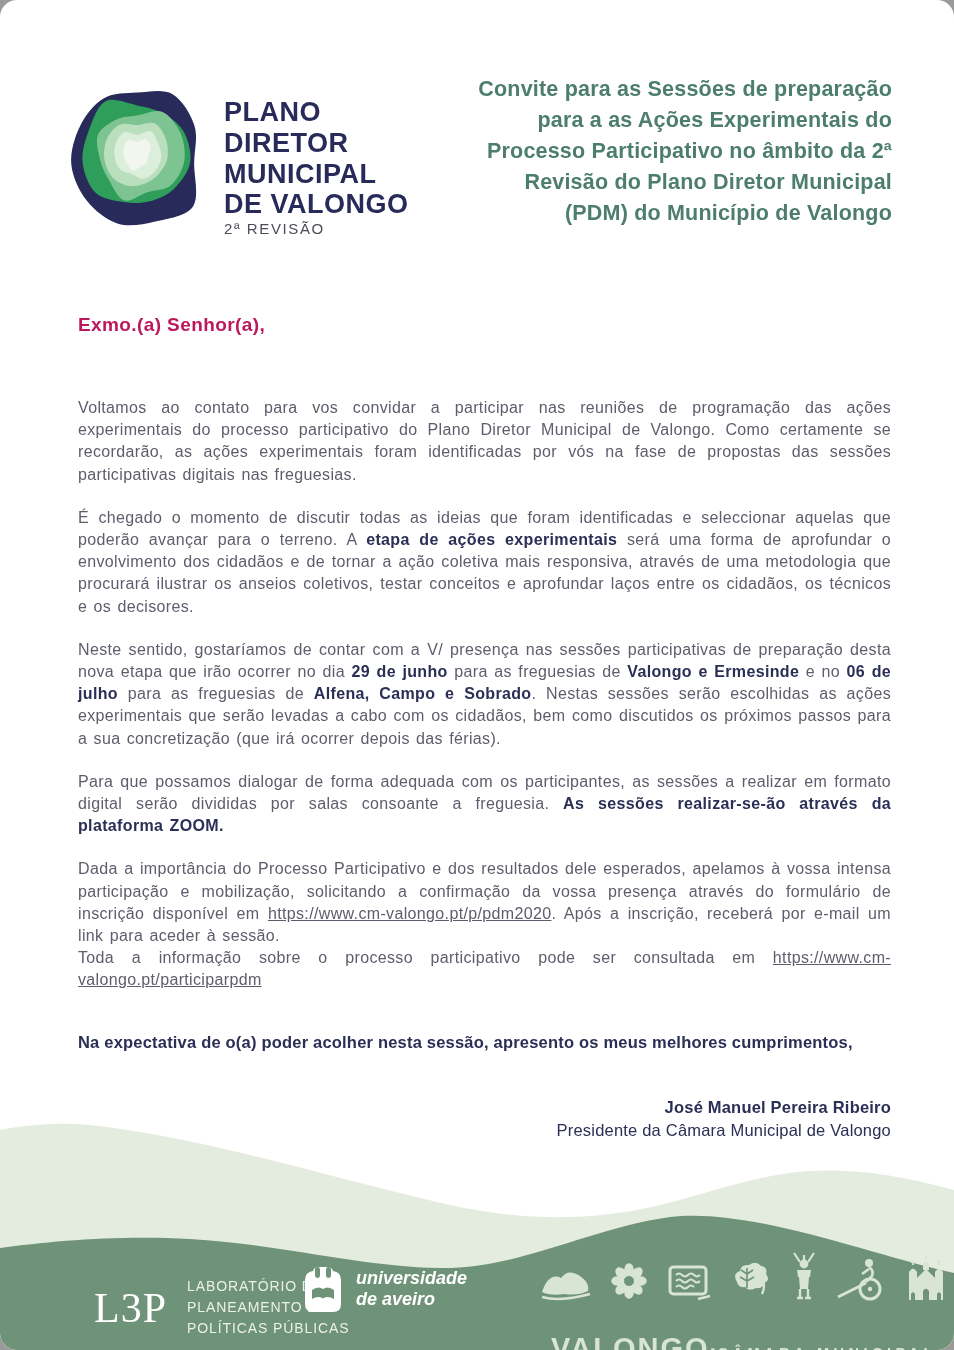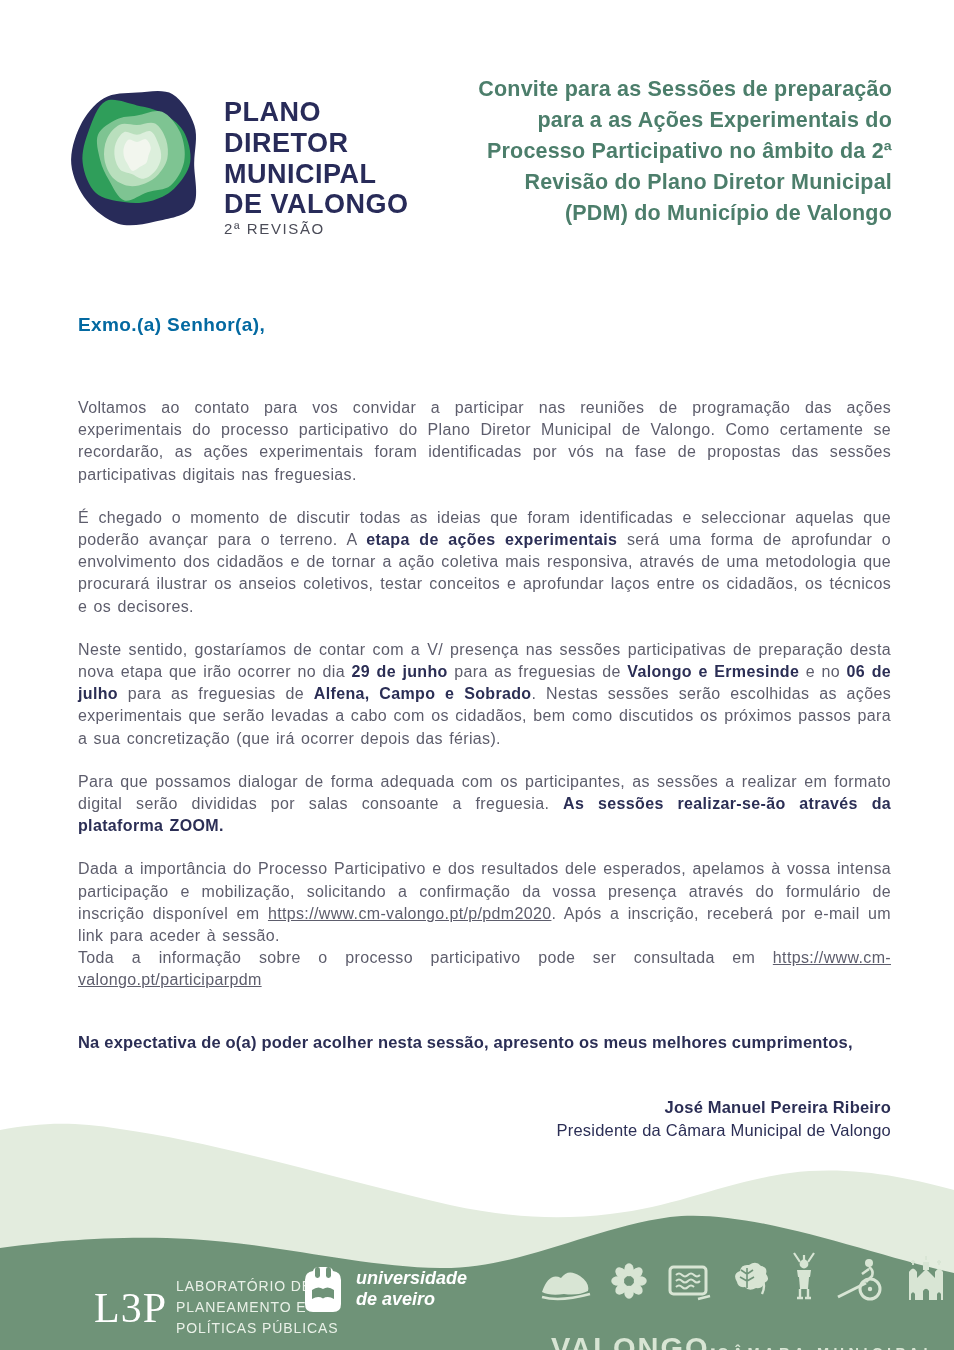--- a/index.html
+++ b/index.html
@@ -1,49 +1,49 @@
 <!DOCTYPE html>
 <html style="--wave-dark: #6f9378; --pale: #d8e5d4;"><head>
 <meta charset="utf-8">
 <style>
   html,body{margin:0;padding:0;background:#9a9a9a;}
   .page{position:relative;width:954px;height:1350px;background:#ffffff;margin:0 auto;
-        overflow:hidden;font-family:"Liberation Sans",sans-serif;}
+        overflow:hidden;font-family:"Liberation Sans",sans-serif;border-radius:17px;}
 
   
   .logo-wrap{position:absolute;left:58px;top:64px;display:flex;align-items:center;gap:8px;}
   .logo-mark{width:158px;height:180px;flex:0 0 auto;}
   .logo-text{padding-top:26px;}
   .logo-title{font-size:27px;font-weight:bold;color:#282b59;line-height:1.14;letter-spacing:0.5px;}
   .logo-subtitle{font-size:15px;color:#4b4c58;letter-spacing:1.6px;}
 
   .doc-title{position:absolute;right:62px;top:74px;width:470px;text-align:right;
              font-size:21.5px;line-height:31px;font-weight:bold;color:#4c7e6b;letter-spacing:0.2px;}
 
   .salutation{position:absolute;left:78px;top:314px;font-size:19px;font-weight:bold;
-              color:#0369a1;letter-spacing:0.4px;}
+              color:#be185d;letter-spacing:0.4px;}
 
   
   .body{position:absolute;left:78px;top:397px;width:813px;font-size:16px;line-height:22.2px;
         color:#5d5d6c;text-align:justify;letter-spacing:0.35px;word-spacing:1.5px;}
   .para{margin:0 0 21px 0;}
   .para.no-gap{margin-bottom:0;}
   .seg-bold{font-weight:bold;color:#2b2e55;}
   a.seg-link{color:inherit;text-decoration:underline;cursor:pointer;}
 
   .closing{position:absolute;left:78px;top:1033px;width:813px;font-size:16.5px;font-weight:bold;
            color:#2b2e55;letter-spacing:0.2px;}
 
   .signature{position:absolute;right:63px;top:1096px;text-align:right;color:#2b2e55;
              font-size:16.5px;line-height:22.5px;letter-spacing:0.2px;}
   .sig-name{font-weight:bold;}
 
   
   .footer-waves{position:absolute;left:0;bottom:0;width:954px;height:235px;display:block;}
-  .l3p{position:absolute;left:94px;top:1276px;display:flex;align-items:center;gap:9px;color:#ffffff;}
+  .l3p{position:absolute;left:94px;top:1276px;display:flex;align-items:center;gap:20px;color:#ffffff;}
   .l3p-acronym{font-family:"Liberation Serif",serif;font-size:42px;line-height:1;letter-spacing:1px;}
   .l3p-label{font-size:14px;letter-spacing:0.9px;line-height:1.5;color:#eaf1e8;}
   .ua{position:absolute;left:300px;top:1264px;display:flex;align-items:center;gap:10px;color:#ffffff;font-style:italic;}
   .ua-name{font-size:18px;font-weight:bold;line-height:1.15;}
   .valongo{position:absolute;left:538px;top:1250px;width:412px;color:var(--pale,#d8e5d4);}
   .v-icons{display:flex;justify-content:space-between;align-items:flex-end;height:52px;padding:0 2px;}
   .v-icons svg{display:block;}
   .v-word{display:flex;align-items:baseline;justify-content:center;margin-top:7px;}
   .v-name{font-size:29px;font-weight:bold;letter-spacing:2px;}
   .v-dot{font-size:24px;font-weight:bold;}

